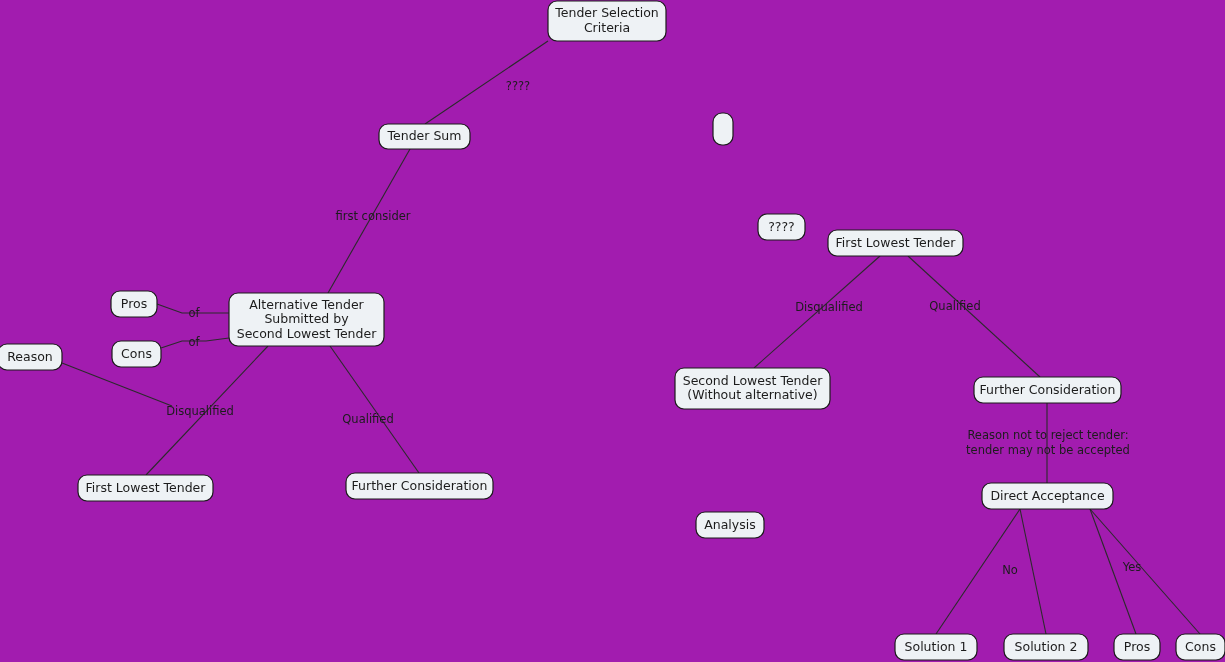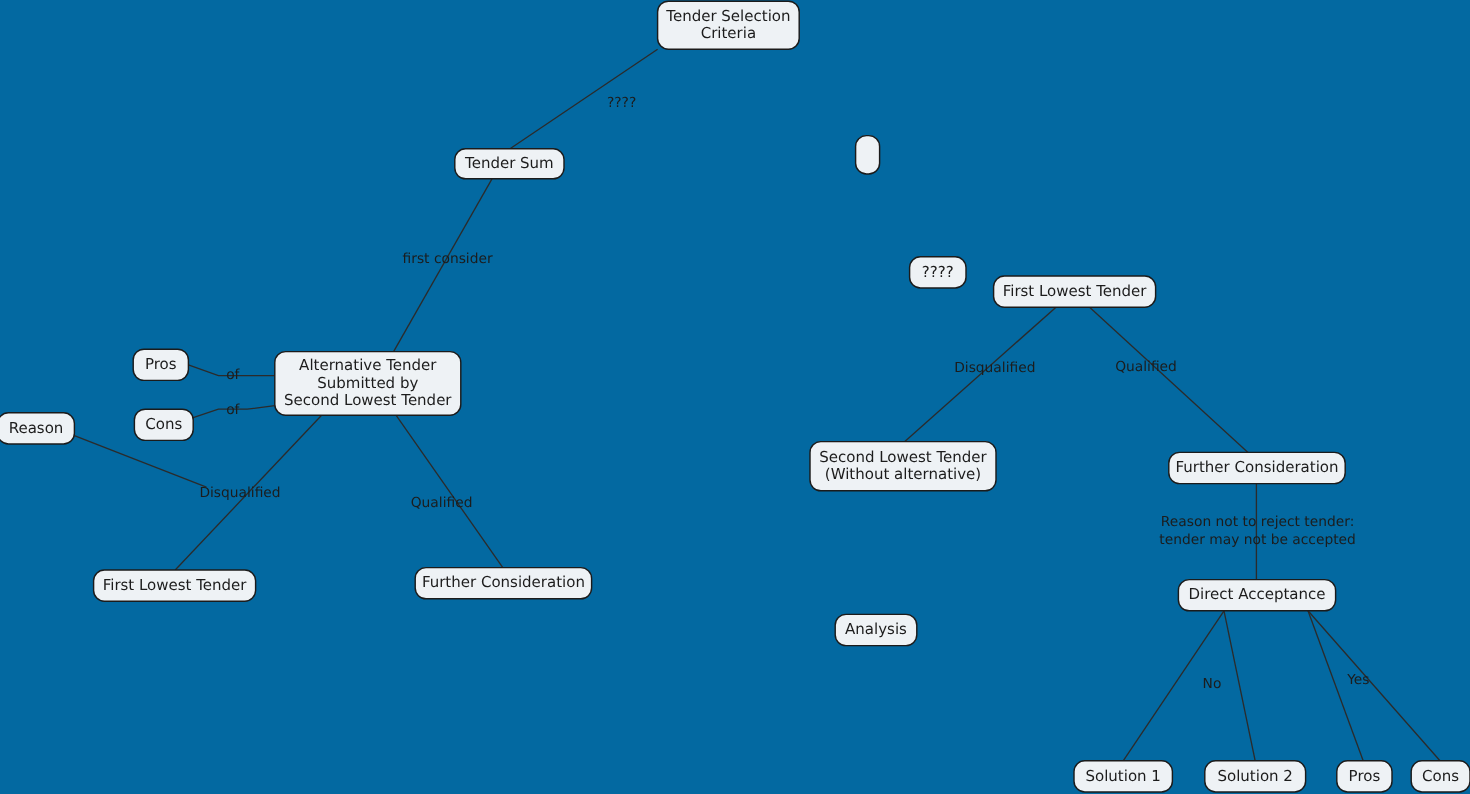--- a/index.html
+++ b/index.html
@@ -11,21 +11,21 @@
   body {
     width: 1225px;
     height: 662px;
     overflow: hidden;
     font-family: "DejaVu Sans", sans-serif;
   }
   #map-root {
     position: relative;
     width: 1225px;
     height: 662px;
-    background: #0369a1;
+    background: #a21caf;
   }
   svg#map-svg {
     position: absolute;
     left: 0;
     top: 0;
     width: 1225px;
     height: 662px;
     display: block;
   }
   .edge-line {

